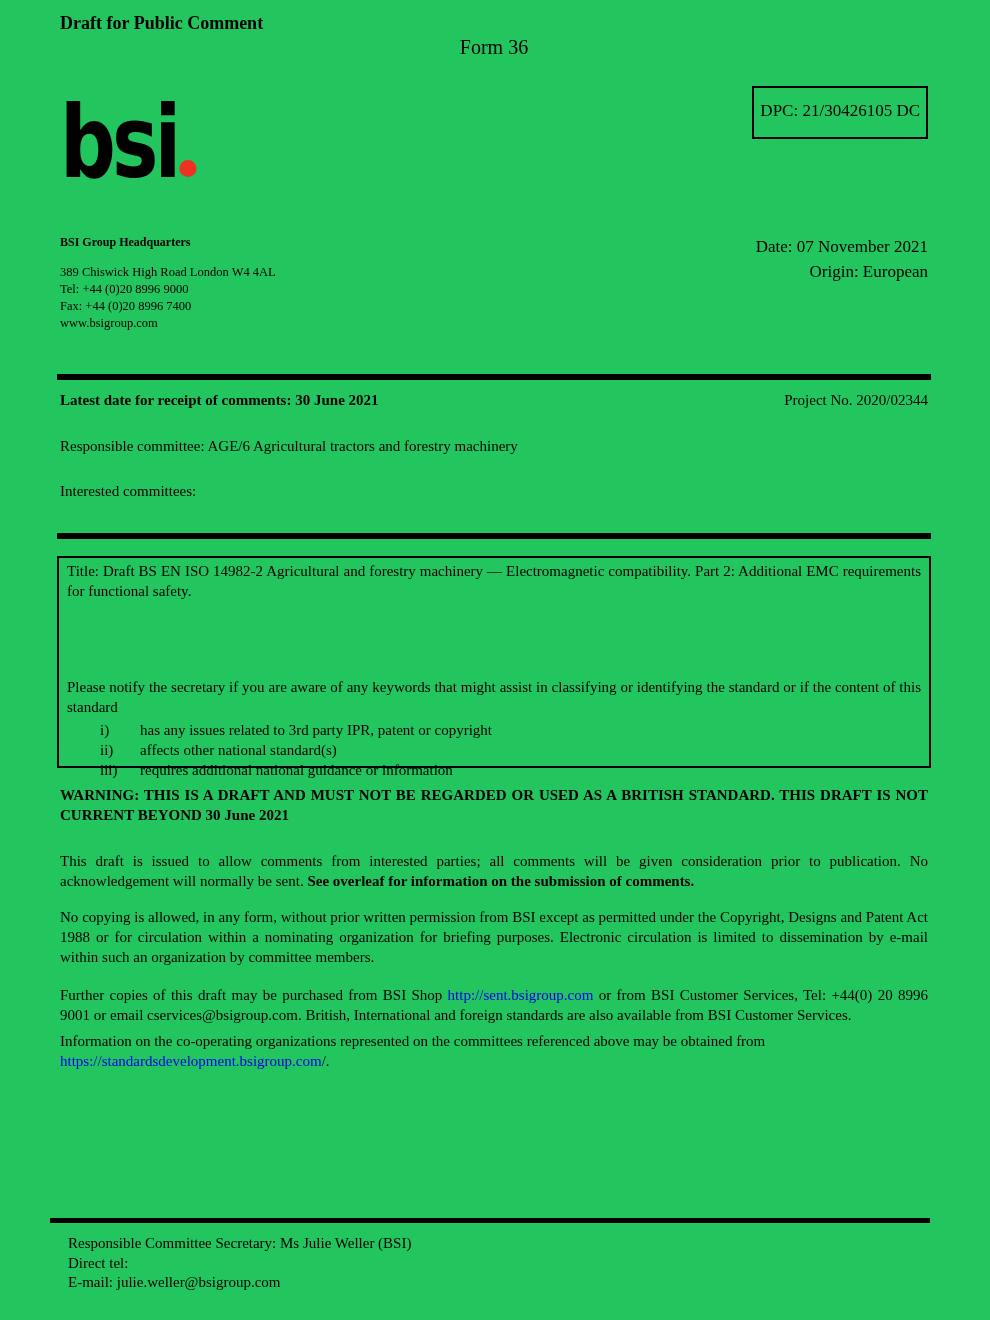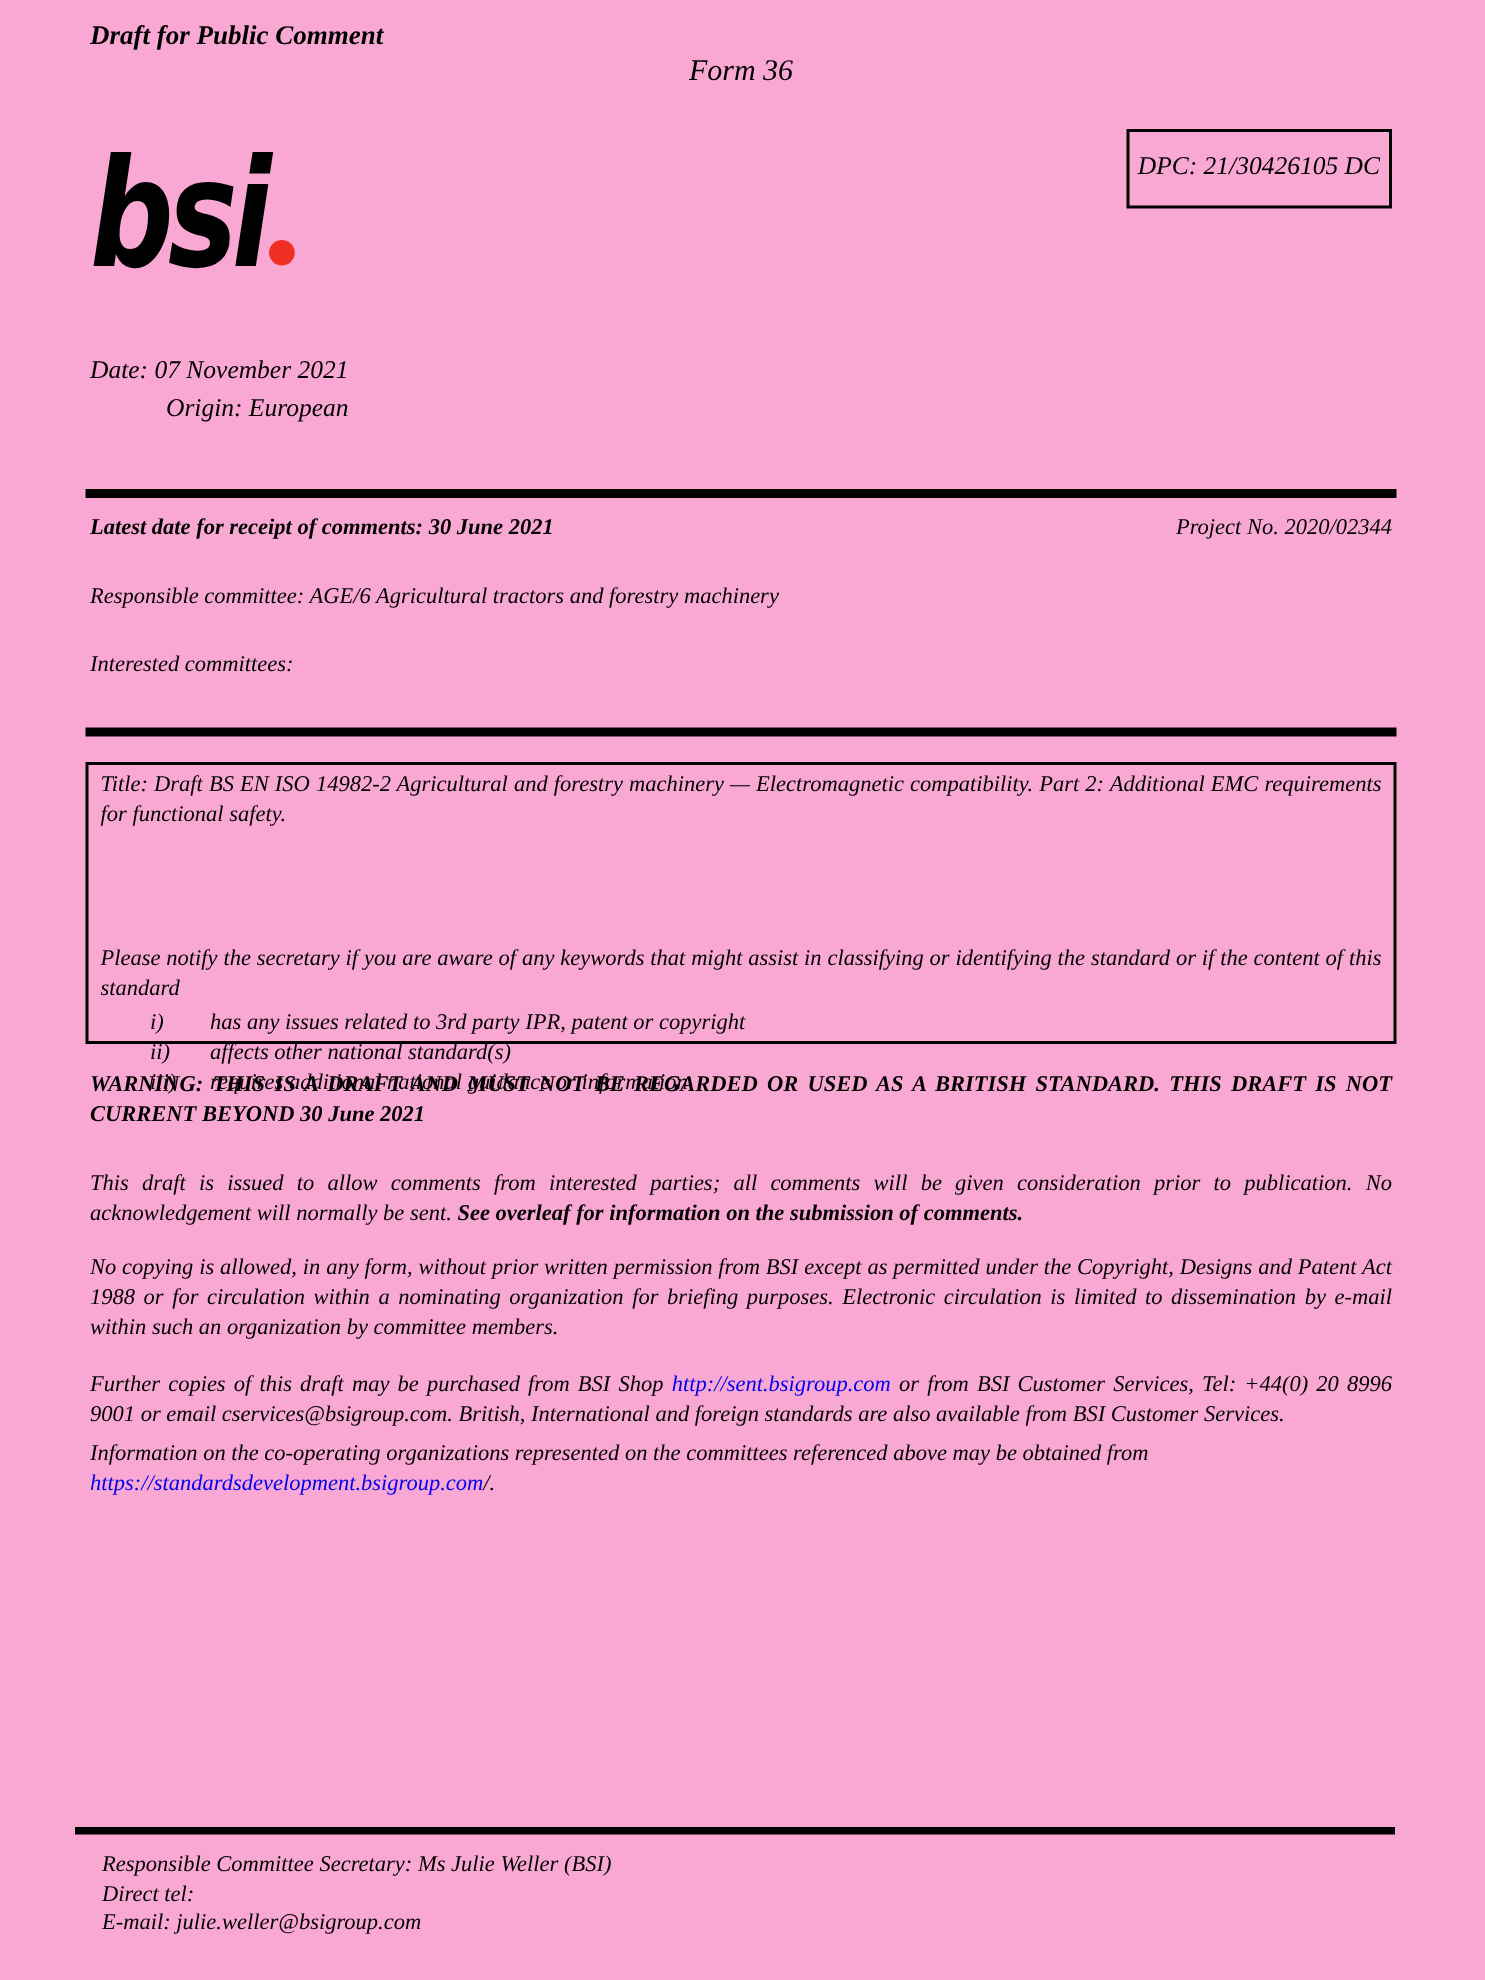--- a/index.html
+++ b/index.html
@@ -1,26 +1,25 @@
 <!DOCTYPE html>
 <html><head>
 <meta charset="utf-8">
 <style>
   * { margin:0; padding:0; box-sizing:border-box; }
   html,body { background:#ffffff; }
   .page {
     position:relative;
     width:990px; height:1320px;
-    background:#f9a8d4;
+    background:#22c55e;
     color:#000;
     font-family:"Liberation Serif", serif;
     font-size:15px;
     padding:12px 62px 0 60px;
     overflow:hidden;
-    font-style:italic;
   }
   .h1 { font-size:18px; font-weight:bold; line-height:22px; }
   .form36 { text-align:center; font-size:20px; line-height:22px; margin-top:2px; }
 
   .logo-row { display:flex; justify-content:space-between; align-items:flex-start; margin-top:28px; height:102px; }
   .logo-wrap { margin-top:12px; }
   .logo-scale { display:inline-block; transform:scaleX(0.78); transform-origin:left top; white-space:nowrap; }
   .logo-text {
     font-family:"DejaVu Sans", sans-serif;
     font-weight:bold; font-size:100px; line-height:90px;
@@ -44,21 +43,21 @@
   .bar2 { margin-top:32px; }
 
   .latest-row { display:flex; justify-content:space-between; margin-top:10px; line-height:20px; }
   .latest { font-weight:bold; }
   .para { line-height:20px; }
   .responsible { margin-top:26px; }
   .interested { margin-top:25px; }
 
   .title-box {
     border:2px solid #000;
-    margin-left:-3px; width:874px; height:188px;
+    margin-left:-3px; width:874px; height:212px;
     margin-top:17px;
     padding:3px 8px;
   }
   .title-box .title-text { text-align:justify; line-height:20px; }
   .notify { margin-top:76px; text-align:justify; line-height:20px; }
   .roman-list { margin-top:3px; }
   .roman-item { display:flex; line-height:20px; }
   .roman-num { width:40px; margin-left:33px; flex:0 0 auto; }
 
   .warning { margin-top:18px; font-weight:bold; text-align:justify; line-height:19.5px; }
@@ -81,20 +80,27 @@
   <div class="form36">Form 36</div>
 
   <div class="logo-row">
     <div class="logo-wrap">
       <span class="logo-scale"><span class="logo-text">bsi</span><span class="logo-dot"></span></span>
     </div>
     <div class="dpc-box">DPC: 21/30426105 DC</div>
   </div>
 
   <div class="hq-row">
+    <div>
+      <div class="hq-title">BSI Group Headquarters</div>
+      <div class="hq-line hq-address">389 Chiswick High Road London W4 4AL</div>
+      <div class="hq-line">Tel: +44 (0)20 8996 9000</div>
+      <div class="hq-line">Fax: +44 (0)20 8996 7400</div>
+      <div class="hq-line">www.bsigroup.com</div>
+    </div>
     <div class="meta-col">
       <div>Date: 07 November 2021</div>
       <div>Origin: European</div>
     </div>
   </div>
 
   <div class="bar bar1"></div>
 
   <div class="latest-row">
     <div class="latest">Latest date for receipt of comments: 30 June 2021</div>

